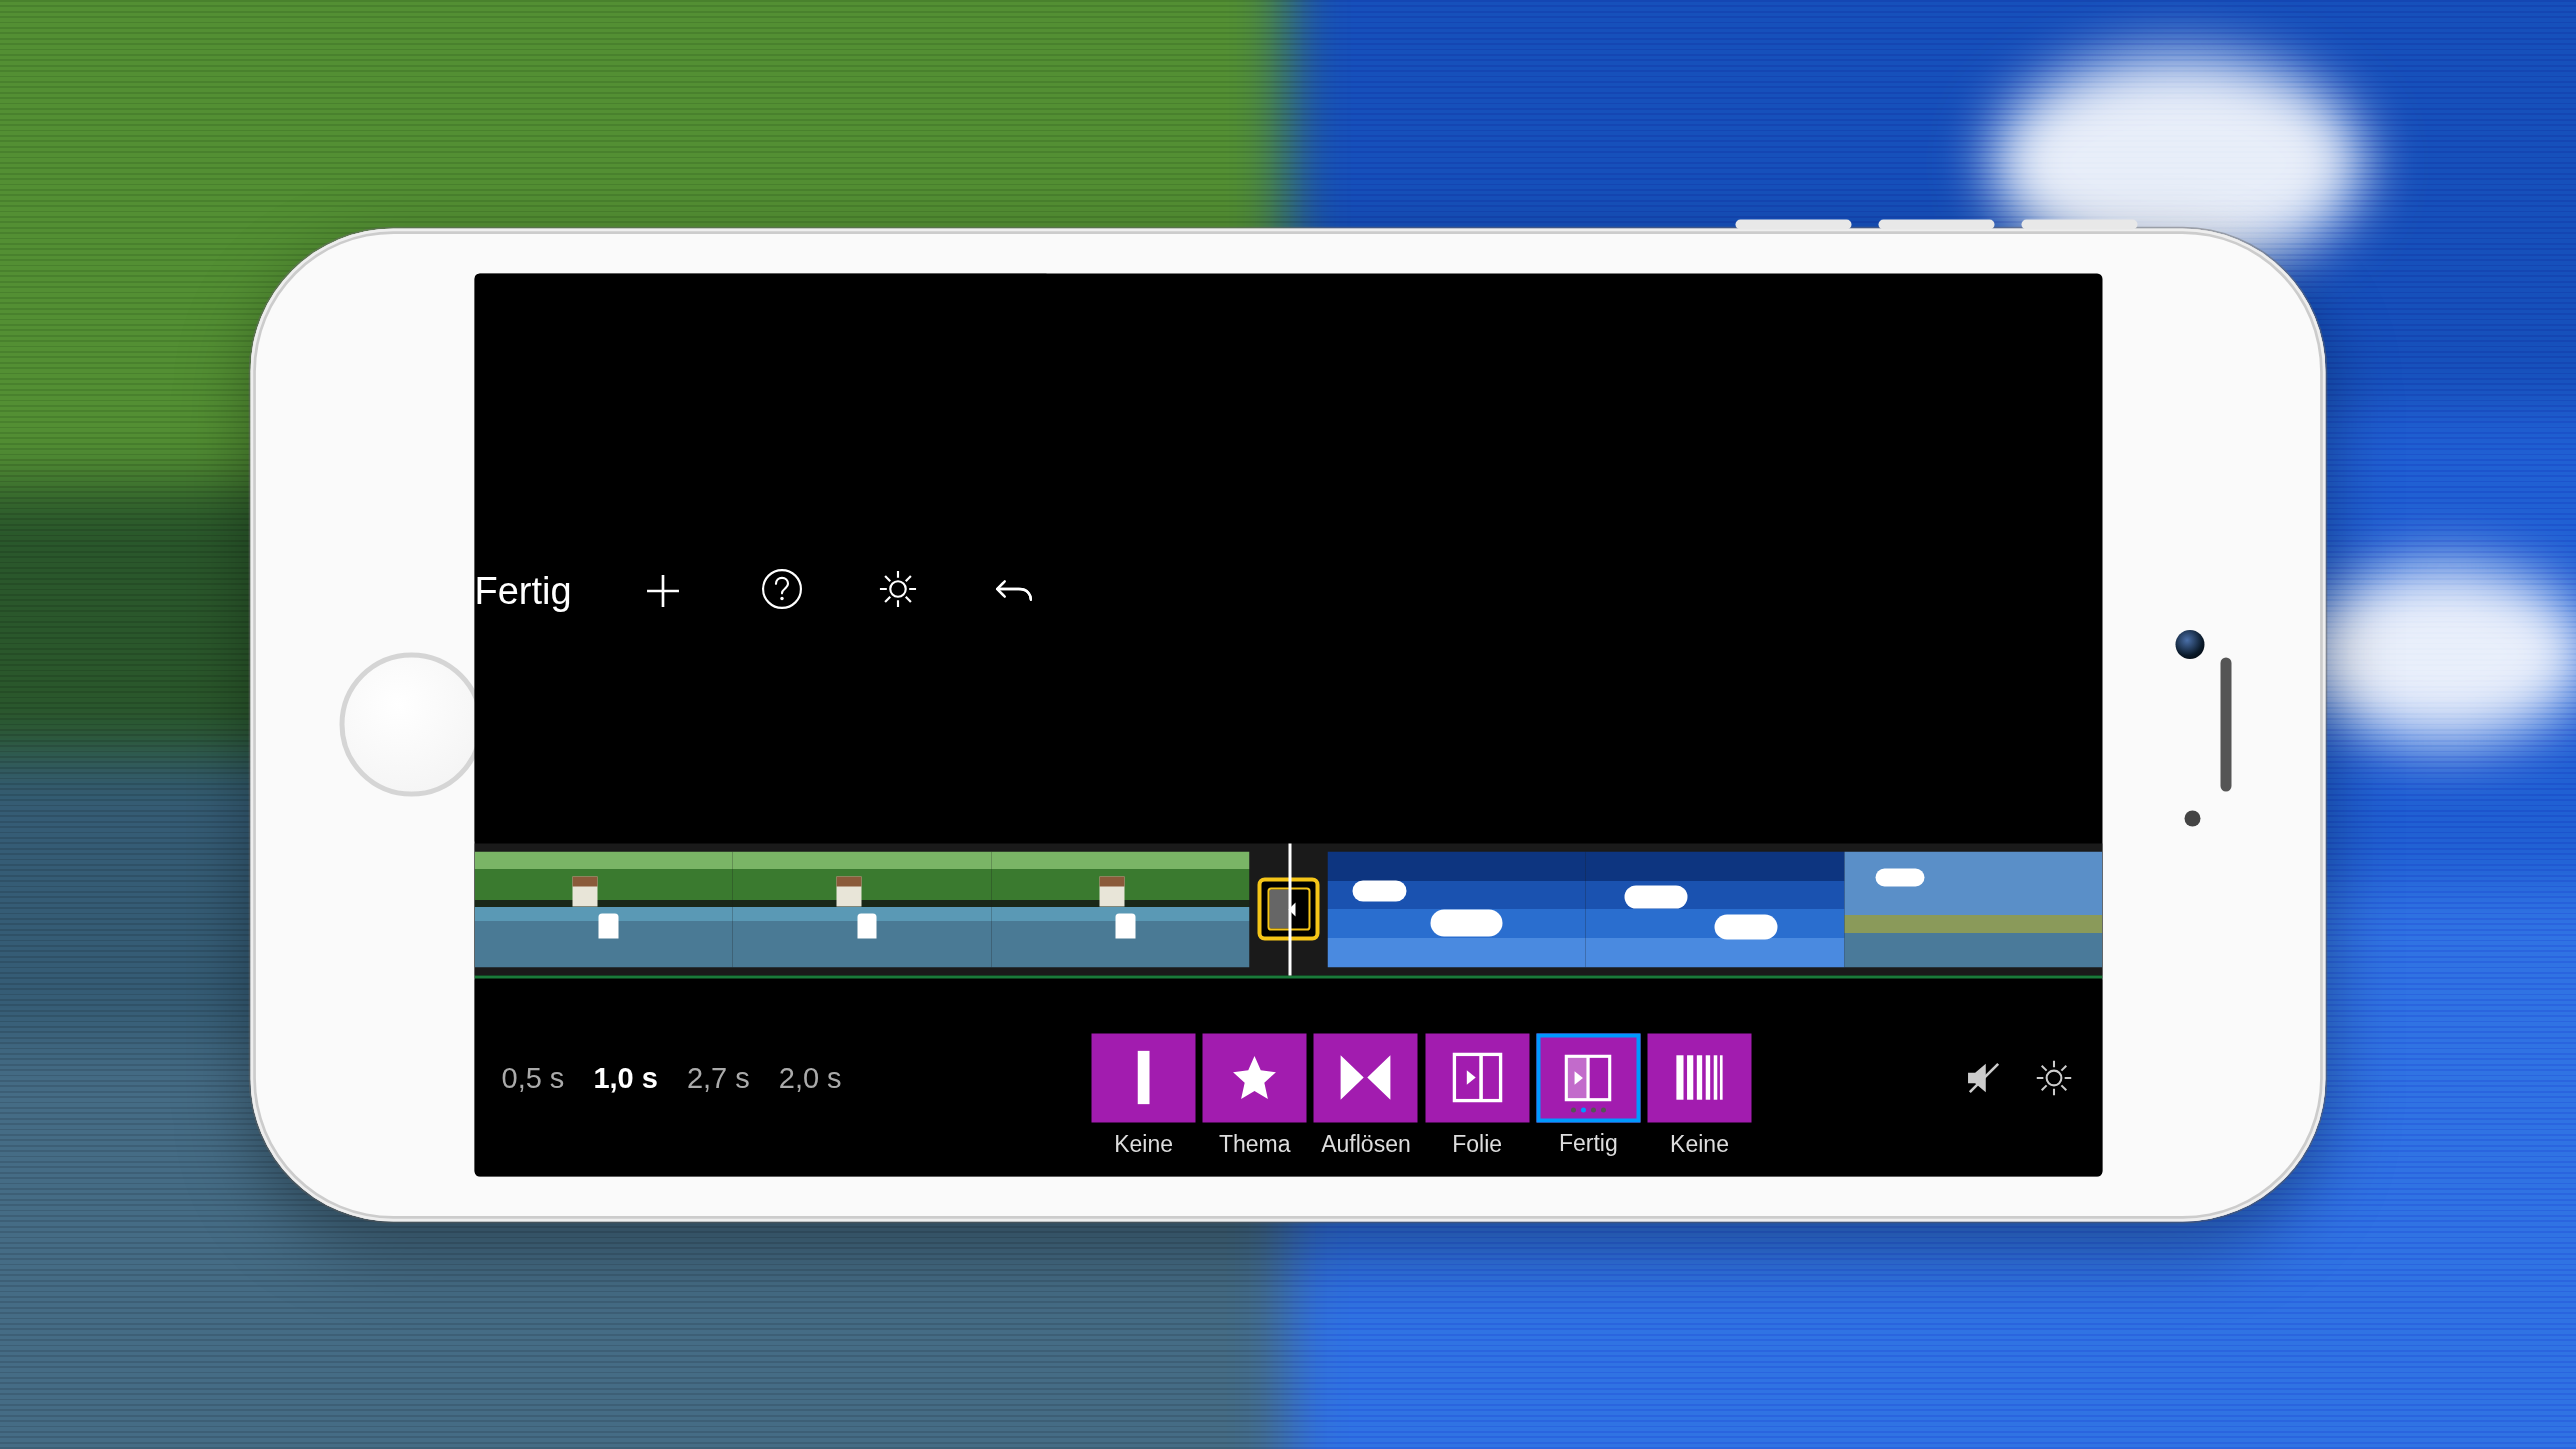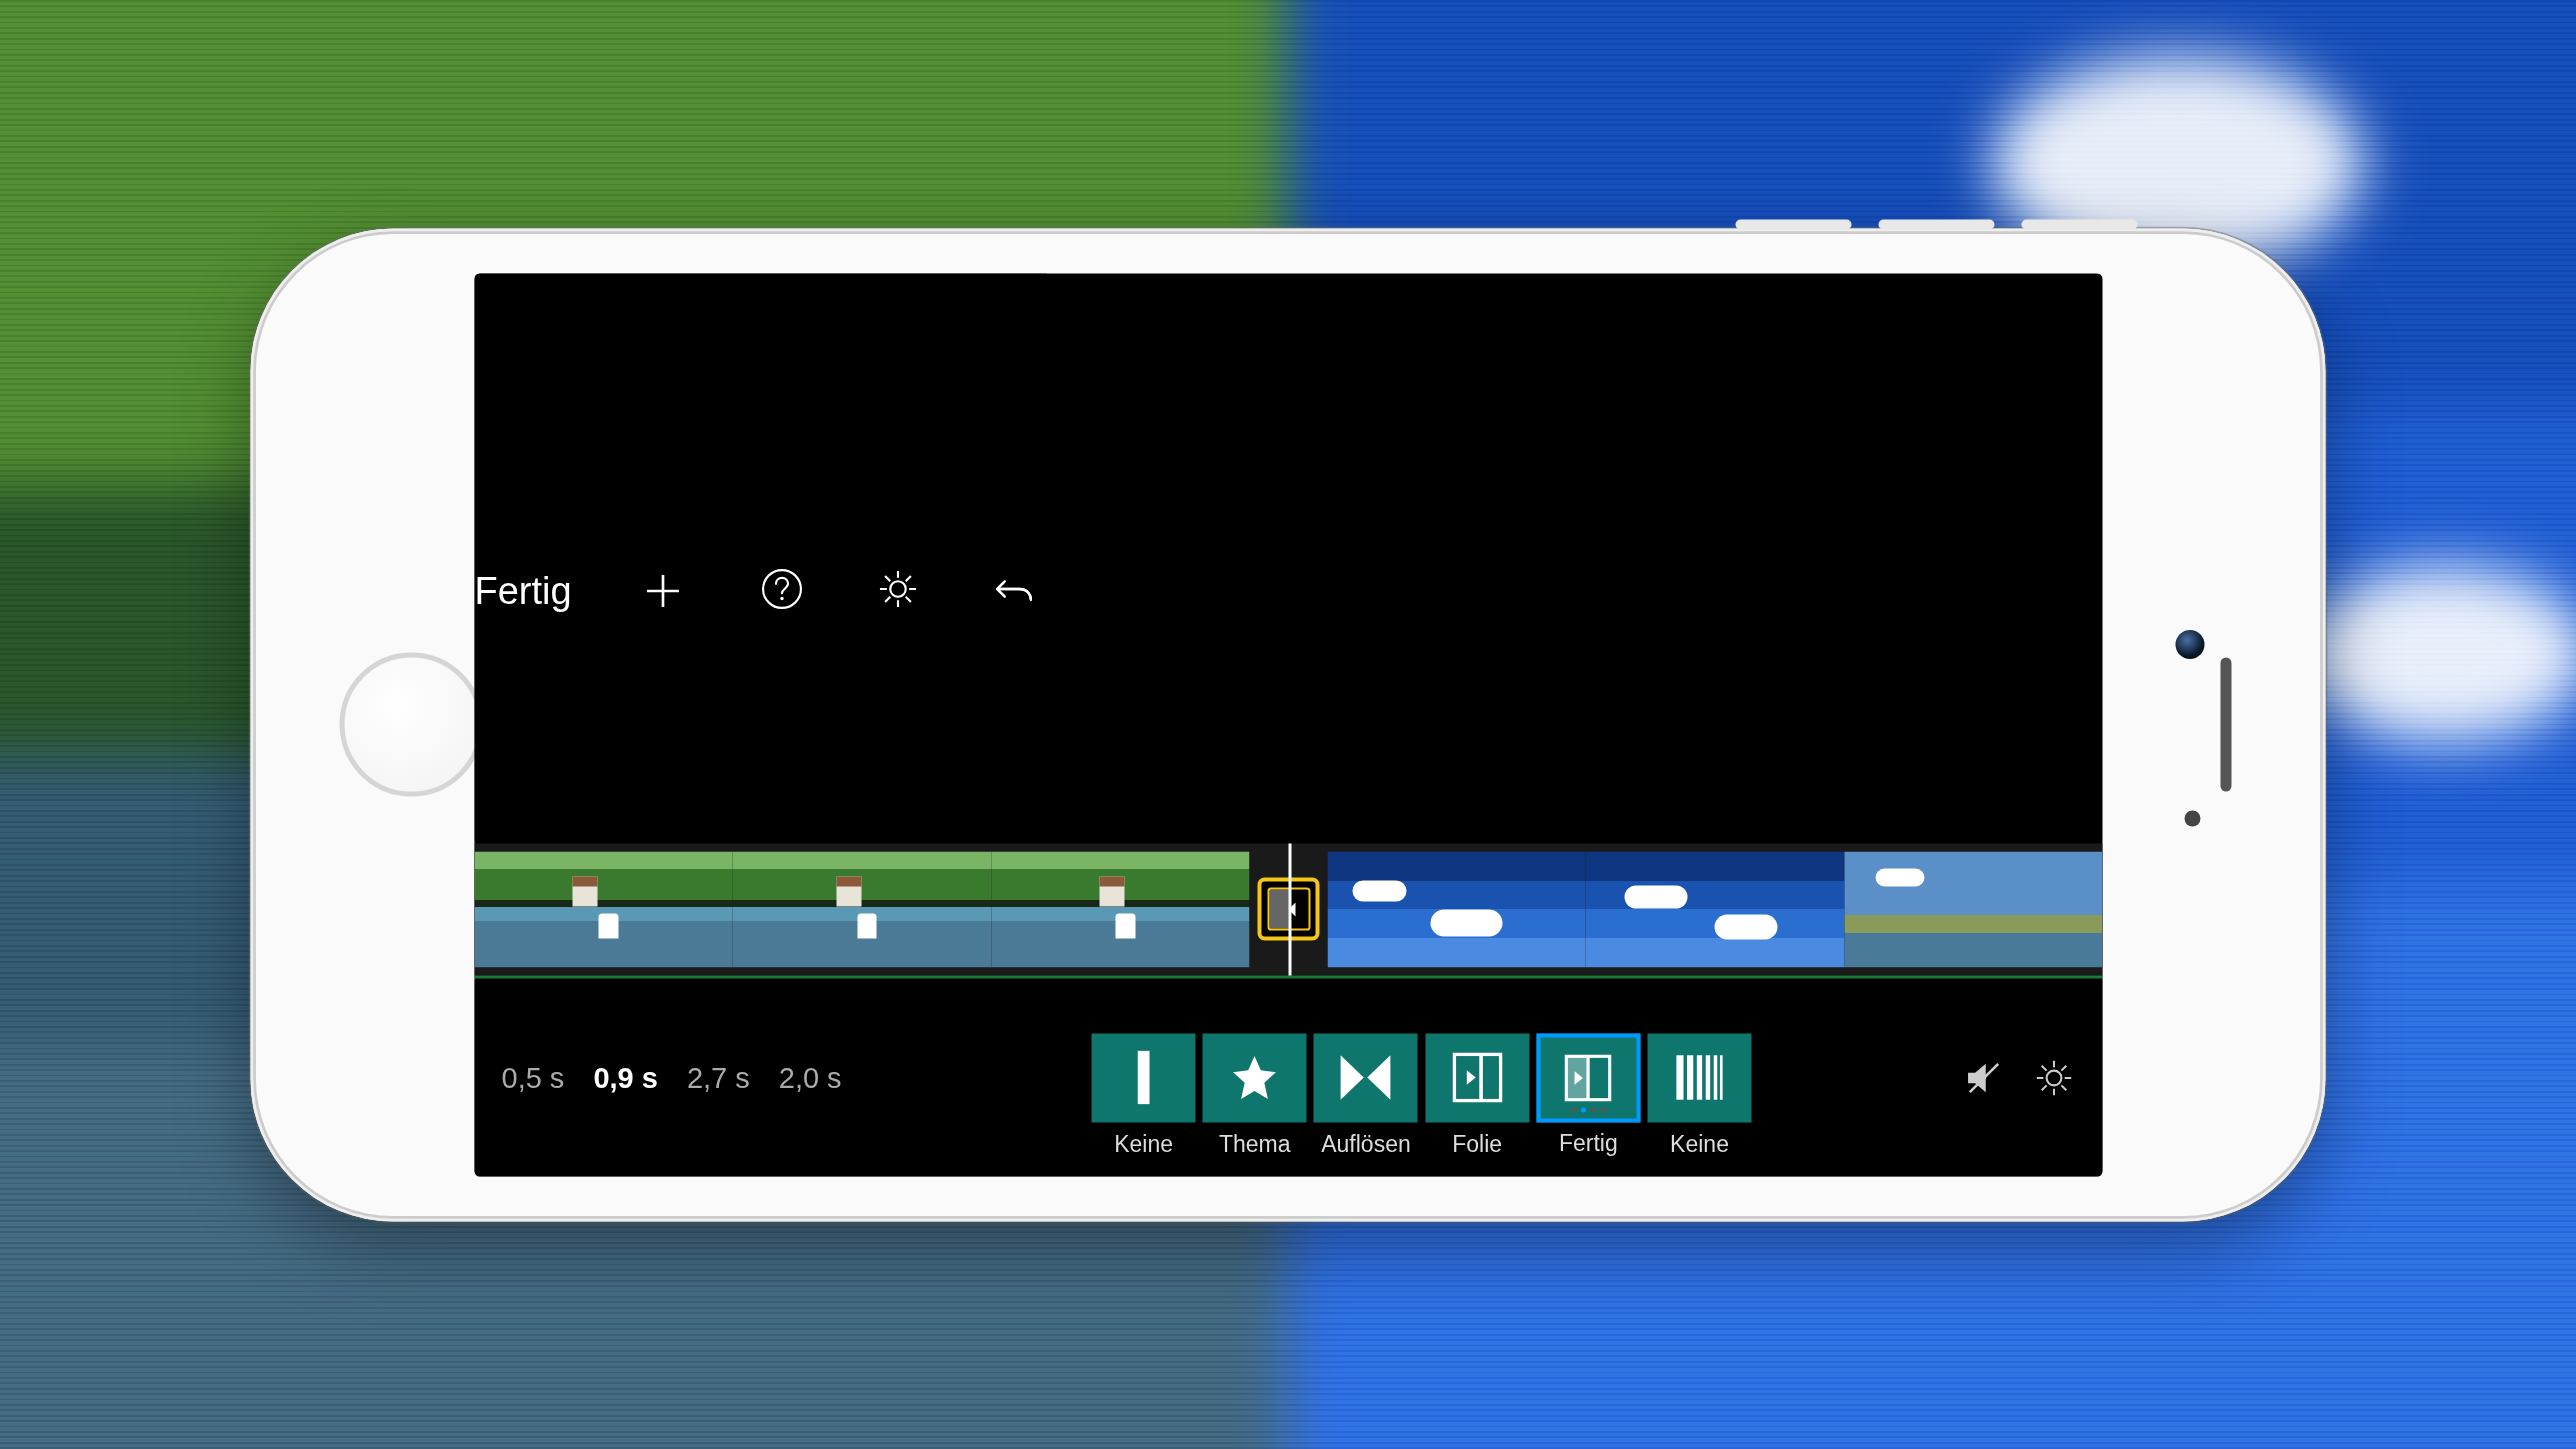--- a/index.html
+++ b/index.html
@@ -36,21 +36,21 @@
 .thumb{flex:1;position:relative}
 .trans{width:55px;height:55px;margin:0 7.2px;border:4.5px solid #f5c518;border-radius:7.2px;background:#000;display:flex;align-items:center;justify-content:center}
 .trans-inner{width:39px;height:39px;border:2.7px solid #f5c518;border-radius:3.6px;background:linear-gradient(90deg,#666 50%,#000 50%);position:relative}
 .trans-inner::after{content:"";position:absolute;left:50%;top:50%;transform:translate(-50%,-50%);border:7.2px solid transparent;border-right-color:#fff}
 .playhead{position:absolute;left:50%;top:570px;width:2.7px;height:132px;background:#fff;z-index:5}
 .green{position:absolute;top:702px;left:0;right:0;height:3.6px;background:#1a7a3a}
 .controls{position:absolute;top:706px;left:0;right:0;bottom:0;background:#000;display:flex;align-items:center;padding:0 27px}
 .durs{display:flex;gap:29px;color:#aaa;font-size:29px;margin-right:39px}
 .durs .sel{color:#fff;font-weight:700}
 .tiles{display:flex;gap:7.2px;flex:1;justify-content:center}
-.tile{width:104px;height:89px;background:#0f766e;display:flex;align-items:center;justify-content:center;position:relative;cursor:pointer}
+.tile{width:104px;height:89px;background:#a21caf;display:flex;align-items:center;justify-content:center;position:relative;cursor:pointer}
 .tile.sel{border:4.5px solid #0099ff;box-sizing:border-box}
 .tile.sel .dots{position:absolute;bottom:5.4px;left:50%;transform:translateX(-50%);display:flex;gap:4.5px}
 .tile.sel .dots span{width:5.4px;height:5.4px;border-radius:50%;background:#555}
 .tile.sel .dots span.on{background:#0099ff}
 .tlbl{position:absolute;top:97px;left:50%;transform:translateX(-50%);color:#ddd;font-size:23px;white-space:nowrap}
 .tile.sel .tlbl{top:92px}
 .rctrl{display:flex;gap:27px;align-items:center;margin-left:auto}
 svg{display:block}
 .river-scene{background:linear-gradient(180deg,#7ab566 0 15%,#3a7a2f 15% 42%,#1a2818 42% 48%,#5a99b5 48% 60%,#4a7a95 60% 100%)}
 .river-scene .house{position:absolute;background:#e8e5d8;border-top:10.7px solid #8a5a3a}
@@ -162,21 +162,21 @@
             <div class="cloud" style="left:12%;top:15%;width:49px;height:18px"></div>
           </div>
       </div>
     </div>
     <div class="playhead"></div>
     <div class="green"></div>
 
     <div class="controls">
       <div class="durs">
         <span>0,5 s</span>
-        <span class="sel">0,9 s</span>
+        <span class="sel">1,0 s</span>
         <span>2,7 s</span>
         <span>2,0 s</span>
       </div>
 
       <div class="tiles">
         <div class="tile">
           <svg width="12.5" height="54" viewBox="0 0 14 60">
               <rect width="14" height="60" fill="#fff"></rect>
             </svg>
           <span class="tlbl">Keine</span>

